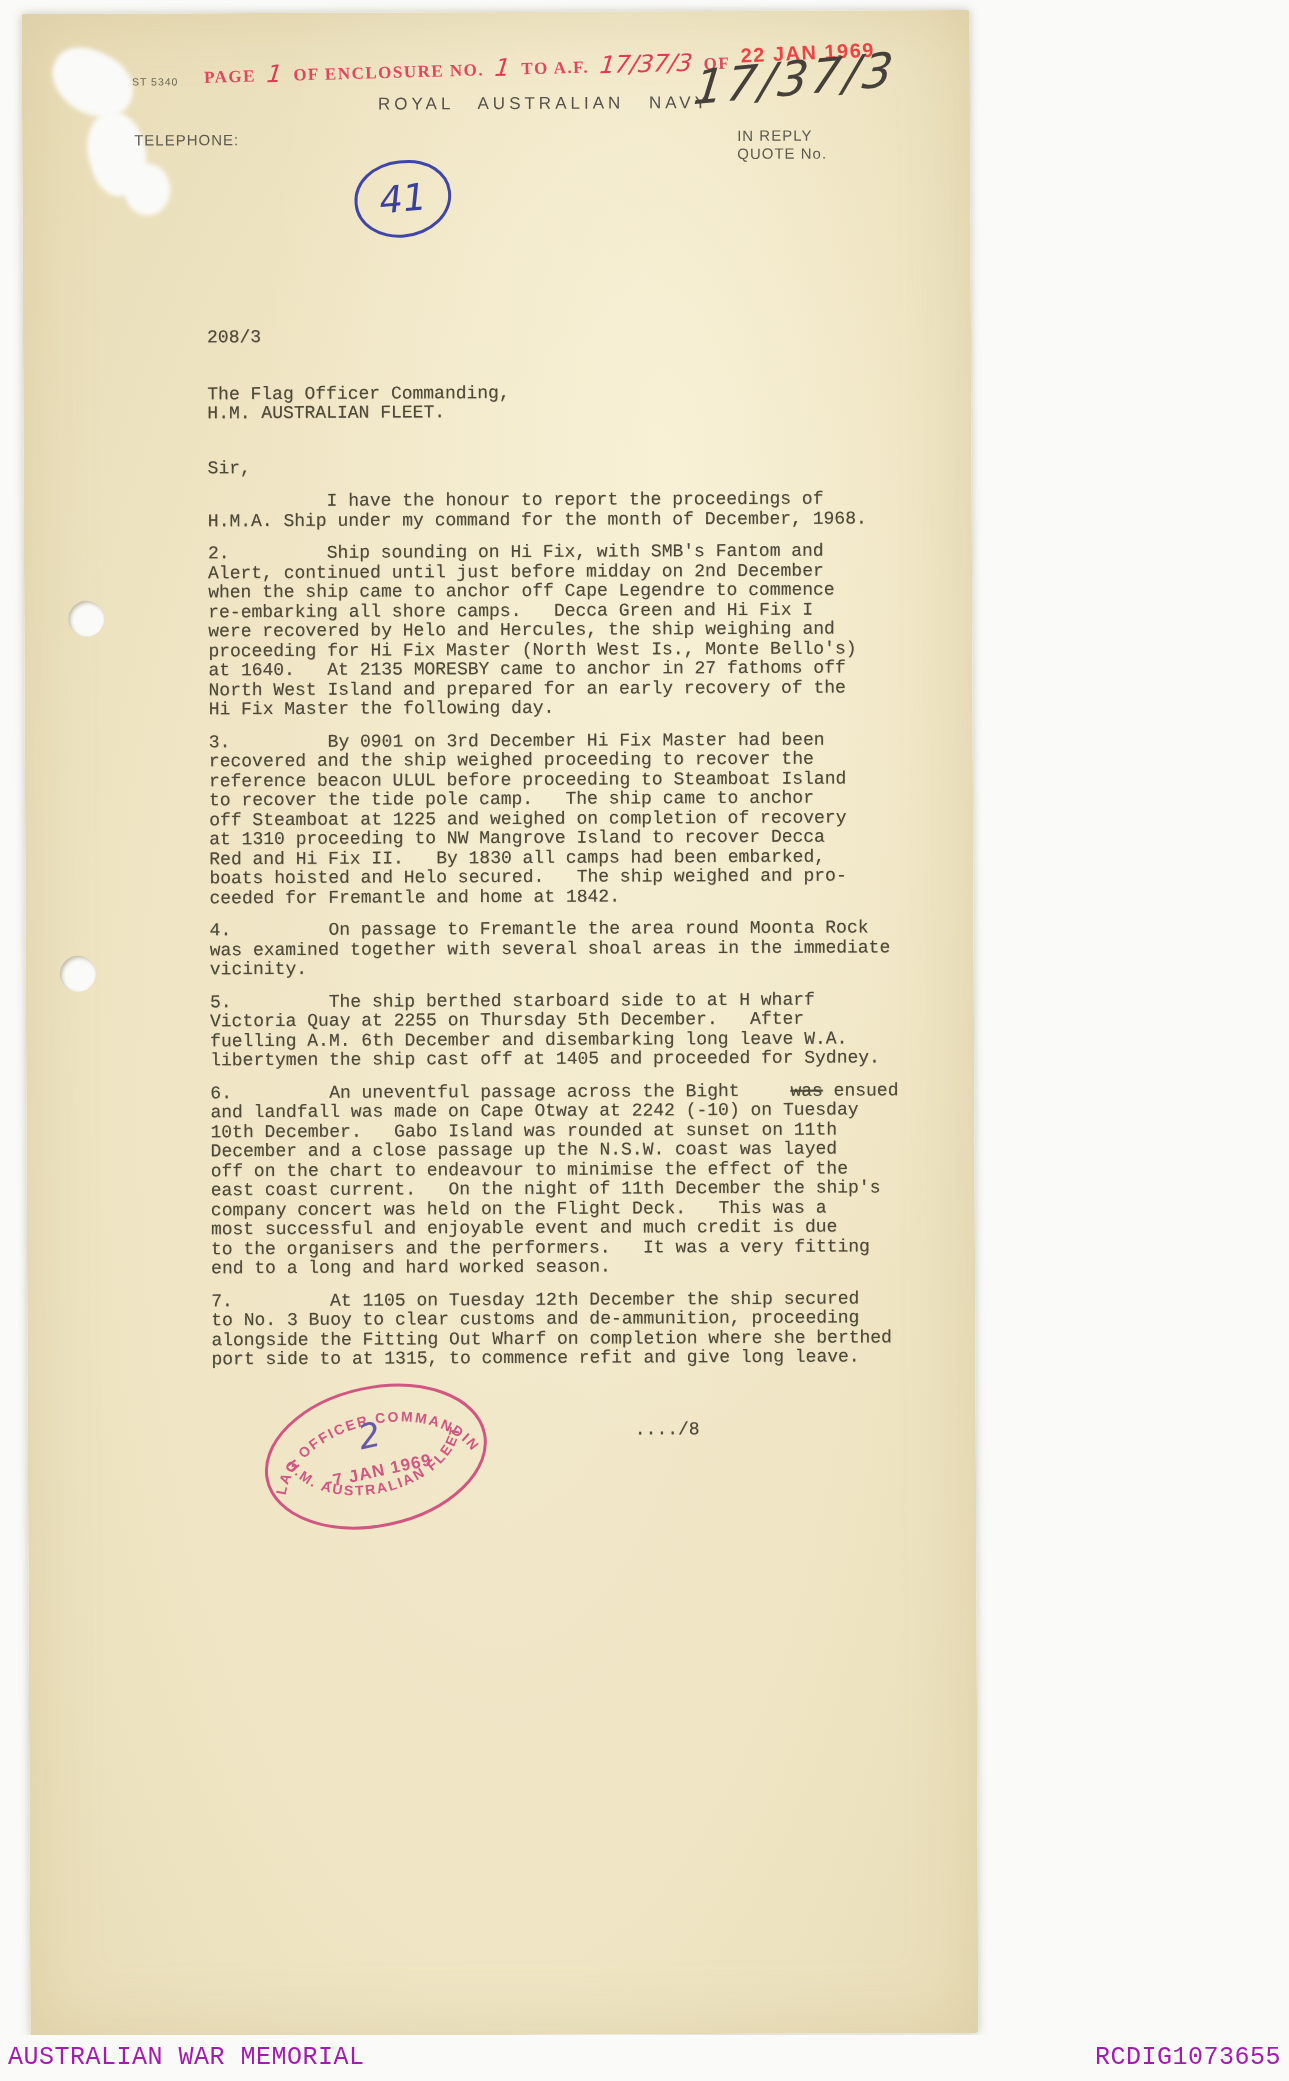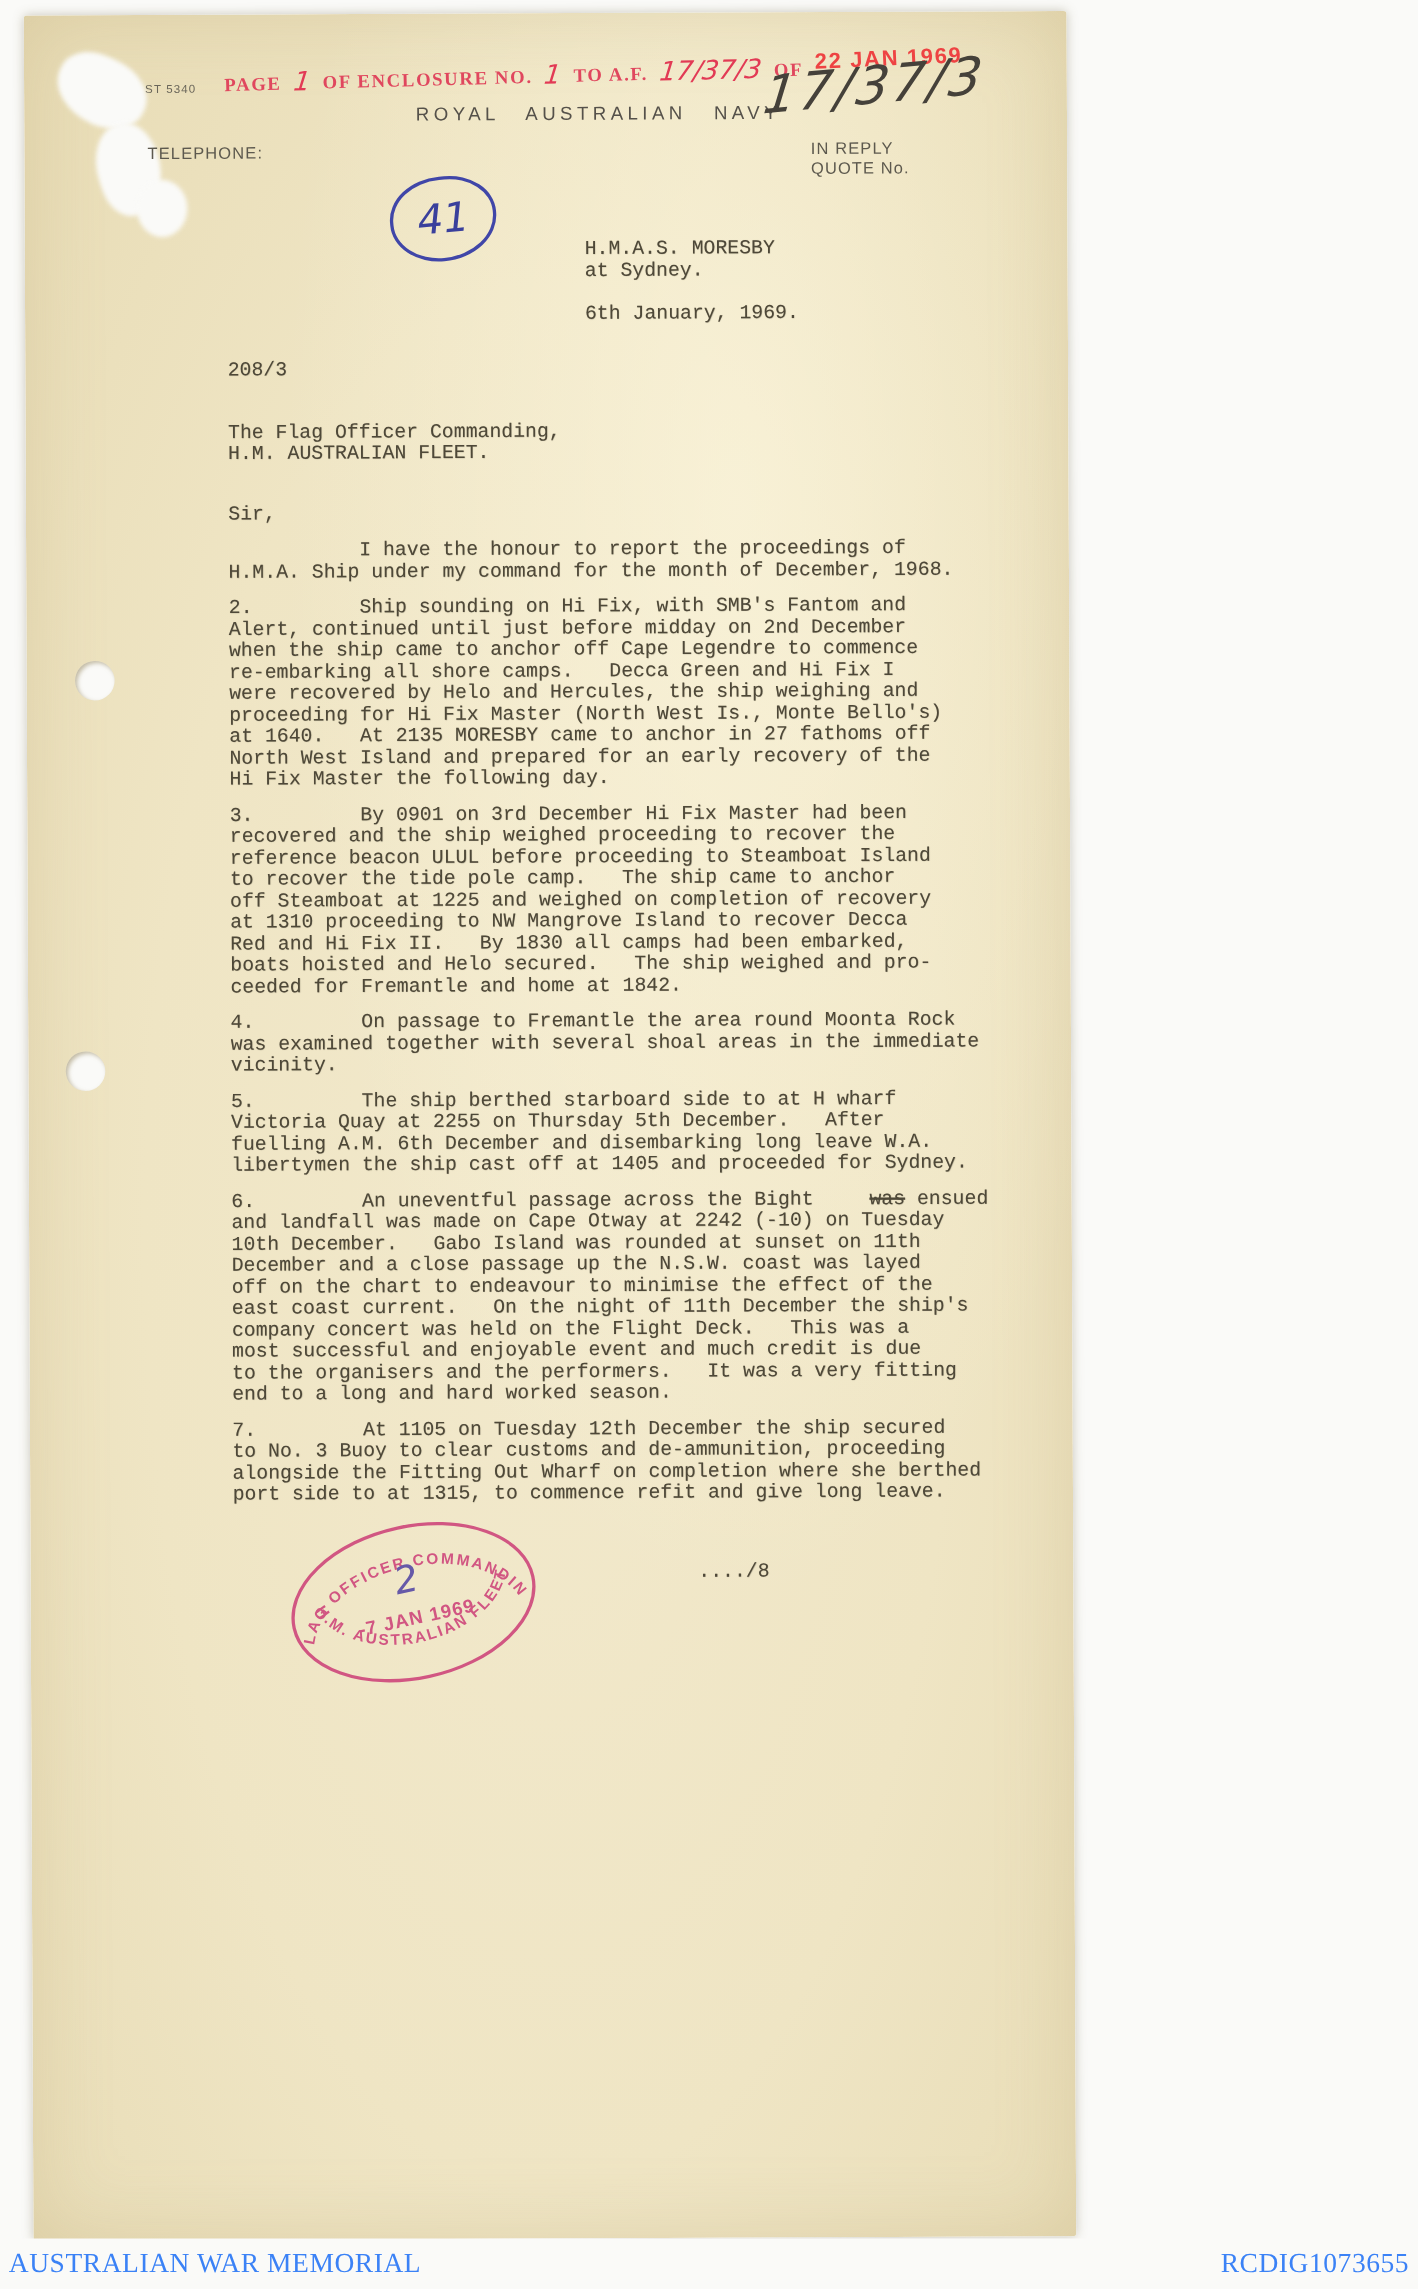--- a/index.html
+++ b/index.html
@@ -76,21 +76,21 @@
   .received-stamp { position:absolute; left:228px; top:1368px; transform:rotate(-12deg); opacity:0.92; }
   .stamp-ellipse { fill:none; stroke:var(--stamp-pink,#cf4a7d); stroke-width:3; }
   .stamp-arc-text { font-family:"Liberation Sans", sans-serif; font-size:14px; font-weight:bold;
                     letter-spacing:2px; fill:var(--stamp-pink,#cf4a7d); }
   .stamp-date { font-family:"Liberation Sans", sans-serif; font-size:17px; font-weight:bold;
                 letter-spacing:1px; fill:var(--stamp-pink,#cf4a7d); }
   .stamp-hand { font-family:"DejaVu Sans", sans-serif; font-style:italic; font-size:34px; fill:#5b4ea6; }
 
   
   .footer { position:absolute; left:0; right:0; bottom:0; height:46px; background:#fafaf8; }
-  .footer-text { font-family:Liberation Serif, serif; font-size:25px; color:#3b82f6; letter-spacing:0.5px;text-align:center; }
+  .footer-text { font-family:Liberation Mono, monospace; font-size:25px; color:#a21caf; letter-spacing:0.5px;text-align:center; }
   .footer-left { position:absolute; left:8px; bottom:9px; }
   .footer-right { position:absolute; right:8px; bottom:9px; }
 </style>
 </head>
 <body>
 
 <div>
 
   <div class="paper">
 
@@ -118,25 +118,20 @@
       <span class="st">OF</span>
       <span class="dt">22 JAN 1969</span>
     </div>
 
     <div class="hand-ref">17/37/3</div>
 
     <div class="circle41">
         <span>41</span>
       </div>
 
-    <div class="ship-block">
-      <div class="tw">H.M.A.S. MORESBY</div>
-      <div class="tw">at Sydney.</div>
-      <div class="tw date-line">6th January, 1969.</div>
-    </div>
 
     <div class="letter">
       <div class="tw ref-blk">208/3</div>
       <div class="addr-blk">
           <div class="tw">The Flag Officer Commanding,</div>
           <div class="tw">H.M. AUSTRALIAN FLEET.</div>
         </div>
       <div class="tw salut-blk">Sir,</div>
       <div class="tw blk">           I have the honour to report the proceedings of
 H.M.A. Ship under my command for the month of December, 1968.</div>

